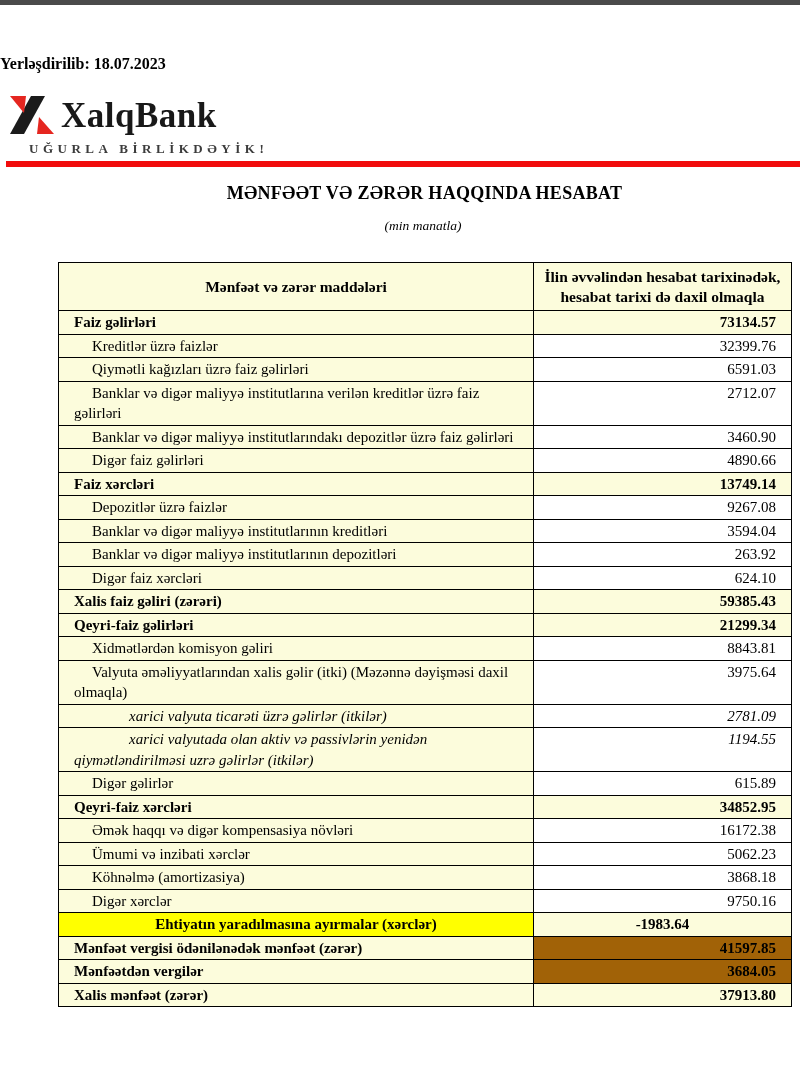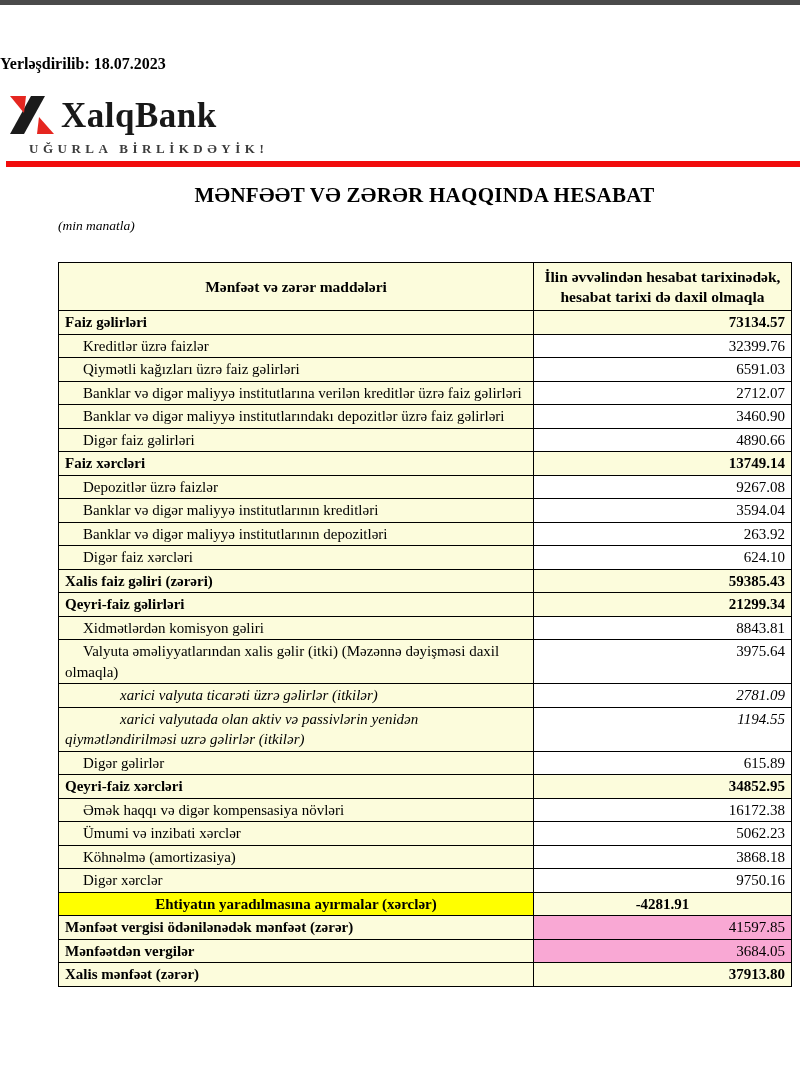--- a/index.html
+++ b/index.html
@@ -37,51 +37,51 @@
   .tagline{
     position:absolute;left:29px;top:141px;
     font-size:13px;letter-spacing:4.5px;color:#3c3c3c;font-weight:bold;
   }
   .red-line{
     position:absolute;left:6px;top:161px;width:794px;height:6px;
     background:var(--red);
   }
   .doc-title{
     position:absolute;left:58px;top:183px;width:733px;
-    text-align:center;font-weight:bold;font-size:21px;letter-spacing:0.3px;
+    text-align:center;font-weight:bold;font-size:18px;letter-spacing:0.3px;
   }
   .unit-note{
     position:absolute;left:58px;top:218px;width:730px;
-    text-align:left;font-style:italic;font-size:13.5px;
+    text-align:center;font-style:italic;font-size:13.5px;
   }
   table.pnl{
     position:absolute;left:58px;top:237px;width:733px;
     border-collapse:collapse;table-layout:fixed;
     font-size:15px;
     margin-top:25px;
   }
   table.pnl col.c1{width:475px;}
   table.pnl col.c2{width:258px;}
   table.pnl th, table.pnl td{
     border:1.5px solid #000;
-    padding:1px 6px;
+    padding:1px 15px;
     line-height:20.5px;
     vertical-align:top;
     overflow:hidden;
   }
   table.pnl th{
     background:var(--cream);
     font-weight:bold;text-align:center;vertical-align:middle;
     padding:4px 6px;line-height:19.5px;font-size:15.5px;
   }
   td.val{text-align:right;padding-right:8px;background:#fff;}
   
   .row-total td{background:var(--cream);font-weight:bold;}
   .row-total-white td{background:var(--cream);font-weight:bold;}
-  .row-total-white td.val{background:#f9a8d4;font-weight:normal;}
+  .row-total-white td.val{background:#a16207;font-weight:bold;}
   .row-sub td{background:var(--cream);}
   .row-sub td:first-child{text-indent:18px;}
   .row-sub td.val{background:#fff;}
   .row-sub-italic td{background:var(--cream);font-style:italic;}
   .row-sub-italic td:first-child{text-indent:55px;}
   .row-sub-italic td.val{background:#fff;font-style:italic;}
   .row-provision td{background:var(--hl);font-weight:bold;text-align:center;}
   .row-provision td.val{background:var(--cream);}
 </style>
 </head>
@@ -209,21 +209,21 @@
       <tr class="row-sub">
         <td>Köhnəlmə (amortizasiya)</td>
         <td class="val">3868.18</td>
       </tr>
       <tr class="row-sub">
         <td>Digər xərclər</td>
         <td class="val">9750.16</td>
       </tr>
       <tr class="row-provision">
         <td>Ehtiyatın yaradılmasına ayırmalar (xərclər)</td>
-        <td class="val">-4281.91</td>
+        <td class="val">-1983.64</td>
       </tr>
       <tr class="row-total-white">
         <td>Mənfəət vergisi ödənilənədək mənfəət (zərər)</td>
         <td class="val">41597.85</td>
       </tr>
       <tr class="row-total-white">
         <td>Mənfəətdən vergilər</td>
         <td class="val">3684.05</td>
       </tr>
       <tr class="row-total">

